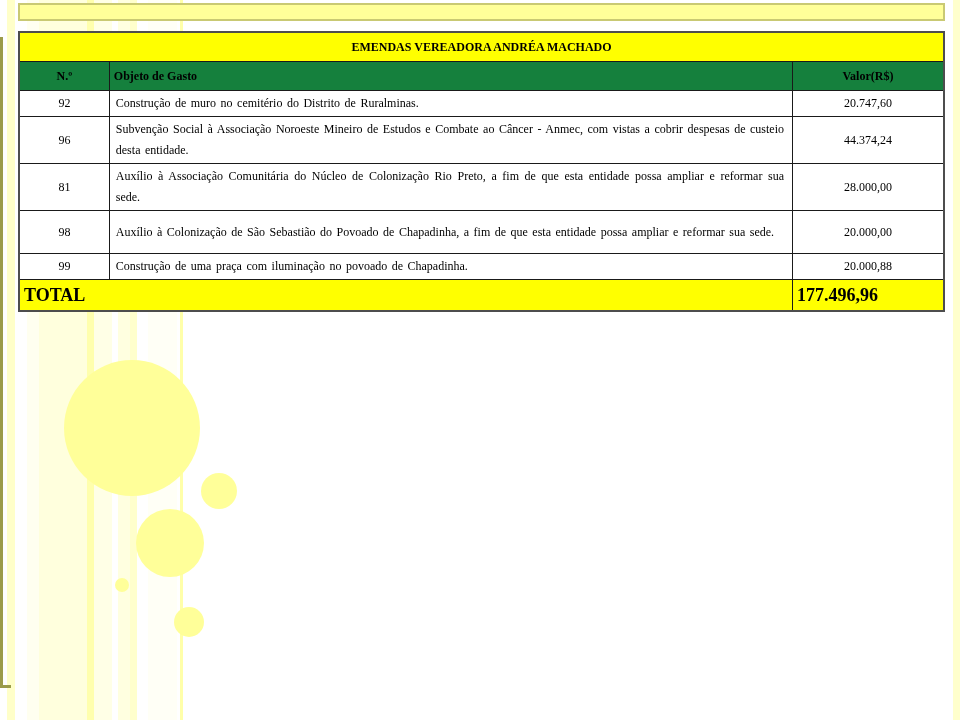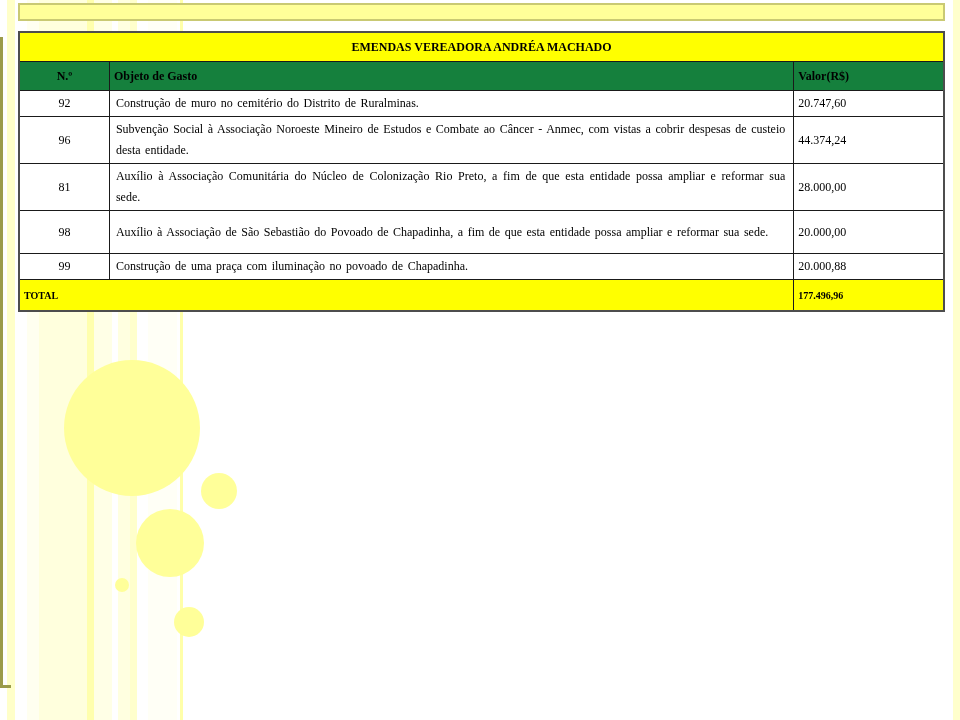--- a/index.html
+++ b/index.html
@@ -94,38 +94,38 @@
     font-size: 15px;
     height: 24px;
   }
   .head-row td {
     background: #15803d;
     font-weight: bold;
     height: 24px;
   }
   .col-num   { width: 84px;  text-align: center; }
   .col-desc  { width: 698px; text-align: left; }
-  .col-value { width: 145px; }
+  .col-value { width: 145px; text-align: center; }
   .head-row .col-num   { text-align: center; }
   .head-row .col-desc  { text-align: left; }
-  .head-row .col-value { text-align: left; margin-top: 13px; }
+  .head-row .col-value { text-align: center; margin-top: 13px; }
   .body-row .col-desc {
     text-align: justify;
     word-spacing: 1.5px;
     padding: 2px 8px 2px 6px;
     margin-top: 44px;
   }
   .row-h24 { height: 22px; }
   .row-h76 { height: 74px; }
   .row-h45 { height: 43px; }
   .row-h23 { height: 21px; }
   .total-row td {
     background: #ffff00;
     font-weight: bold;
-    font-size: 10px;
+    font-size: 18px;
     height: 26px;
     margin-top: 31px;
   }
   .total-label { text-align: left; padding-left: 3px; }
   .total-value { text-align: left; }
 </style>
 </head>
 <body>
 
 <div class="slide">
@@ -171,21 +171,21 @@
       <td class="col-desc">Subvenção Social à Associação Noroeste Mineiro de Estudos e Combate ao Câncer - Anmec, com vistas a cobrir despesas de custeio desta entidade.</td>
       <td class="col-value">44.374,24</td>
     </tr>
     <tr class="body-row row-h45">
       <td class="col-num">81</td>
       <td class="col-desc">Auxílio à Associação Comunitária do Núcleo de Colonização Rio Preto, a fim de que esta entidade possa ampliar e reformar sua sede.</td>
       <td class="col-value">28.000,00</td>
     </tr>
     <tr class="body-row row-h45">
       <td class="col-num">98</td>
-      <td class="col-desc">Auxílio à Associação de São Sebastião do Povoado de Chapadinha, a fim de que esta entidade possa ampliar e reformar sua sede.</td>
+      <td class="col-desc">Auxílio à Colonização de São Sebastião do Povoado de Chapadinha, a fim de que esta entidade possa ampliar e reformar sua sede.</td>
       <td class="col-value">20.000,00</td>
     </tr>
     <tr class="body-row row-h23">
       <td class="col-num">99</td>
       <td class="col-desc">Construção de uma praça com iluminação no povoado de Chapadinha.</td>
       <td class="col-value">20.000,88</td>
     </tr>
     <tr class="total-row">
       <td class="total-label" colspan="2">TOTAL</td>
       <td class="total-value">177.496,96</td>

